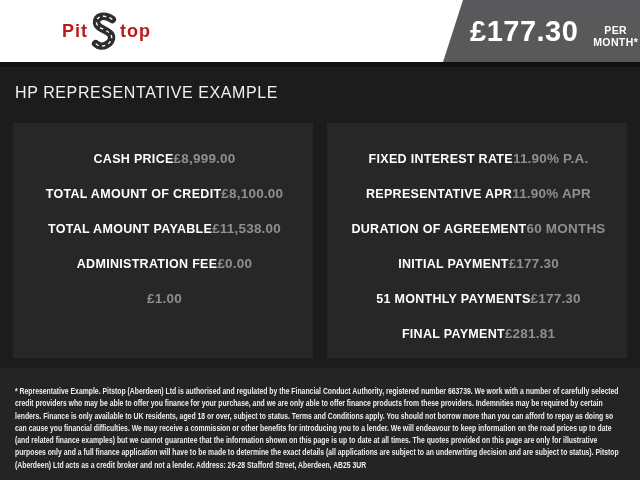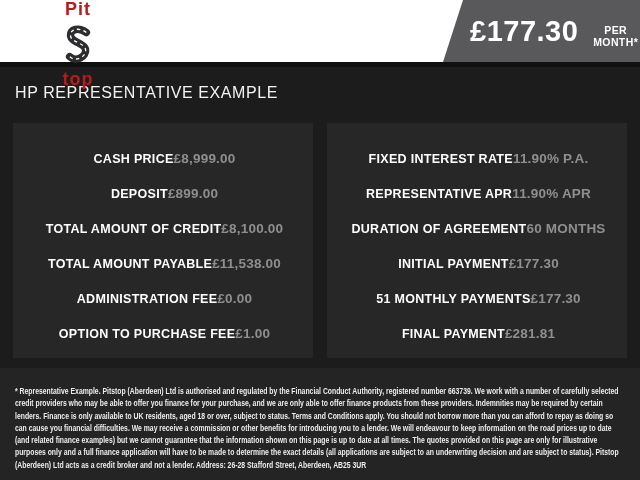--- a/index.html
+++ b/index.html
@@ -1,21 +1,21 @@
 <!DOCTYPE html>
 <html><head>
 <meta charset="utf-8">
 <style>
   * { margin:0; padding:0; box-sizing:border-box; }
   html,body { width:640px; height:480px; overflow:hidden; }
   body { font-family:"Liberation Sans", sans-serif; background:#1c1c1c; }
 
   
   .header { position:relative; width:640px; height:62px; background:#ffffff; }
-  .logo { position:absolute; left:62px; top:0; height:62px; display:flex; align-items:center; cursor:pointer;flex-direction:column; }
+  .logo { position:absolute; left:62px; top:0; height:62px; display:flex; align-items:center; cursor:pointer; }
   .logo-text { color:#bb1a1c; font-weight:bold; font-size:18px; letter-spacing:1px; line-height:1; }
   .logo-s { margin:6px 1px 0 1px; }
   .price-flag { position:absolute; top:0; left:443px; width:197px; height:62px; background:#59595b;
                 clip-path:polygon(20px 0, 100% 0, 100% 100%, 0 100%);
                 display:flex; align-items:center; justify-content:flex-start; padding-left:27px; }
   .price-main { color:#ffffff; font-size:29px; font-weight:bold; letter-spacing:0.5px; }
   .price-suffix { color:#ffffff; font-size:10.5px; font-weight:bold; margin-left:13px; margin-top:9px; letter-spacing:0.4px;text-align:center; }
   .black-strip { width:640px; height:5px; background:#101010; }
 
   
@@ -56,37 +56,32 @@
 <div class="main">
   <div class="section-title">HP REPRESENTATIVE EXAMPLE</div>
 
   <div class="panels">
     <div class="panel">
       <div class="frow">
         <span class="lbl">CASH PRICE</span>
         <span class="val">£8,999.00</span>
       </div>
       <div class="frow">
-        <span class="lbl">DEPOSIT</span>
-        <span class="val">£899.00</span>
-      </div>
-      <div class="frow">
         <span class="lbl">TOTAL AMOUNT OF CREDIT</span>
         <span class="val">£8,100.00</span>
       </div>
       <div class="frow">
         <span class="lbl">TOTAL AMOUNT PAYABLE</span>
         <span class="val">£11,538.00</span>
       </div>
       <div class="frow">
         <span class="lbl">ADMINISTRATION FEE</span>
         <span class="val">£0.00</span>
       </div>
       <div class="frow">
-        <span class="lbl">OPTION TO PURCHASE FEE</span>
         <span class="val">£1.00</span>
       </div>
     </div>
 
     <div class="panel">
       <div class="frow">
         <span class="lbl">FIXED INTEREST RATE</span>
         <span class="val">11.90% P.A.</span>
       </div>
       <div class="frow">

